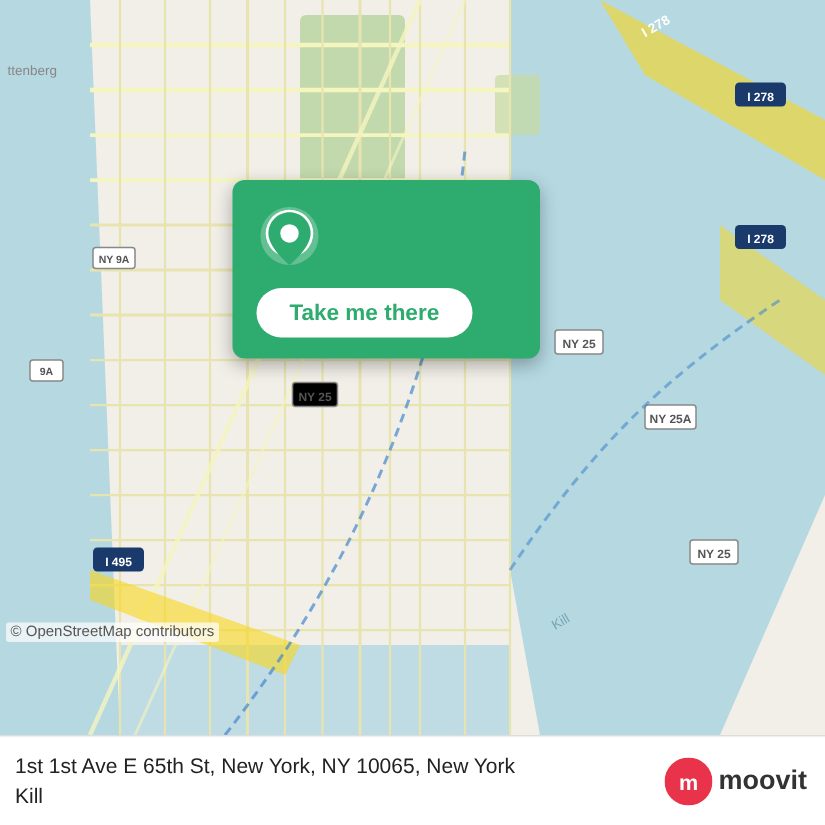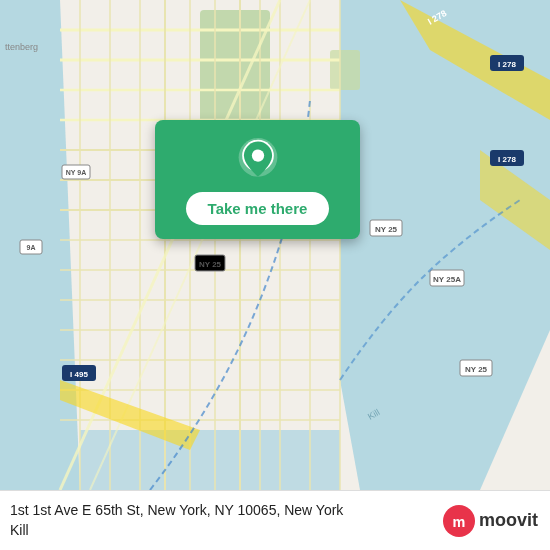--- a/index.html
+++ b/index.html
@@ -29,21 +29,21 @@
     
     #location-card {
       position: absolute;
       top: 120px;
       left: 155px;
       width: 205px;
       background: #2eab6e;
       border-radius: 8px;
       display: flex;
       flex-direction: column;
-      align-items: center;
+      align-items: flex-start;
       padding: 18px 16px 14px;
       box-shadow: 0 4px 12px rgba(0,0,0,0.3);
     }
 
     #pin-icon {
       width: 44px;
       height: 44px;
       margin-bottom: 10px;
     }
 
@@ -208,20 +208,23 @@
     <svg id="pin-icon" viewBox="0 0 44 50" xmlns="http://www.w3.org/2000/svg">
       <ellipse cx="22" cy="22" rx="22" ry="22" fill="white" opacity="0.25"></ellipse>
       <circle cx="22" cy="20" r="18" fill="white"></circle>
       <path d="M22 4 C13.2 4 6 11.2 6 20 C6 31 22 44 22 44 C22 44 38 31 38 20 C38 11.2 30.8 4 22 4Z" fill="#2eab6e"></path>
       <circle cx="22" cy="20" r="7" fill="white"></circle>
     </svg>
 
     <button id="take-me-there-btn">Take me there</button>
   </div>
 
+  <div id="osm-credit">
+    <span>© OpenStreetMap contributors</span>
+  </div>
 </div>
 
 <div id="footer">
   <div id="footer-left">
     <div id="footer-address">
       <span>1st 1st Ave E 65th St, New York, NY 10065, New York</span><br>
       <span>Kill</span>
     </div>
   </div>
   <div id="moovit-logo">

